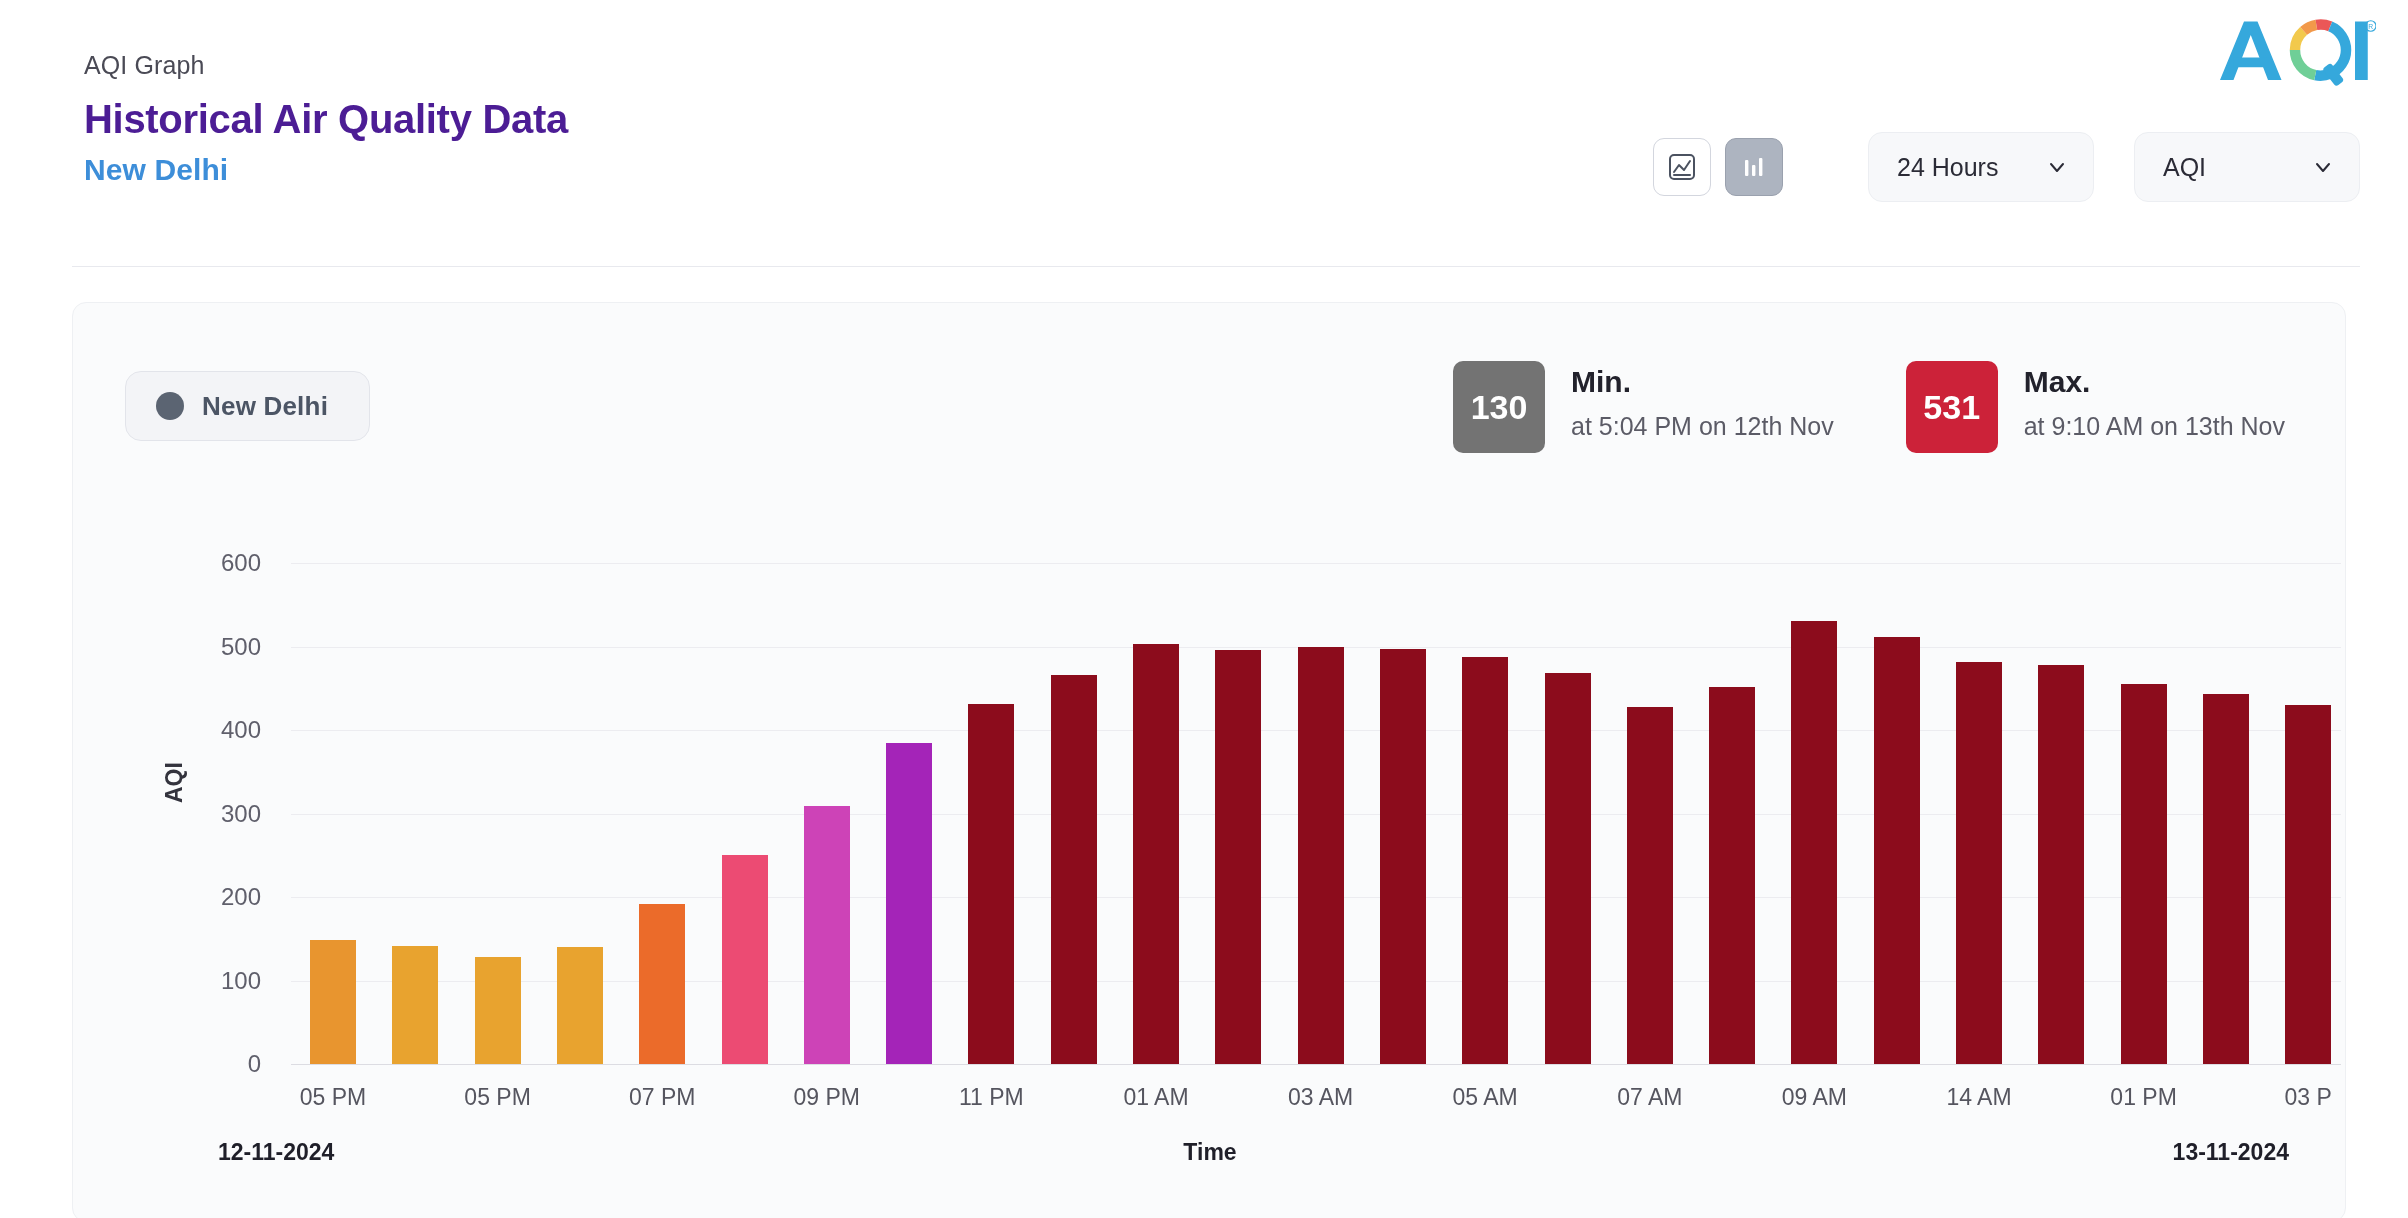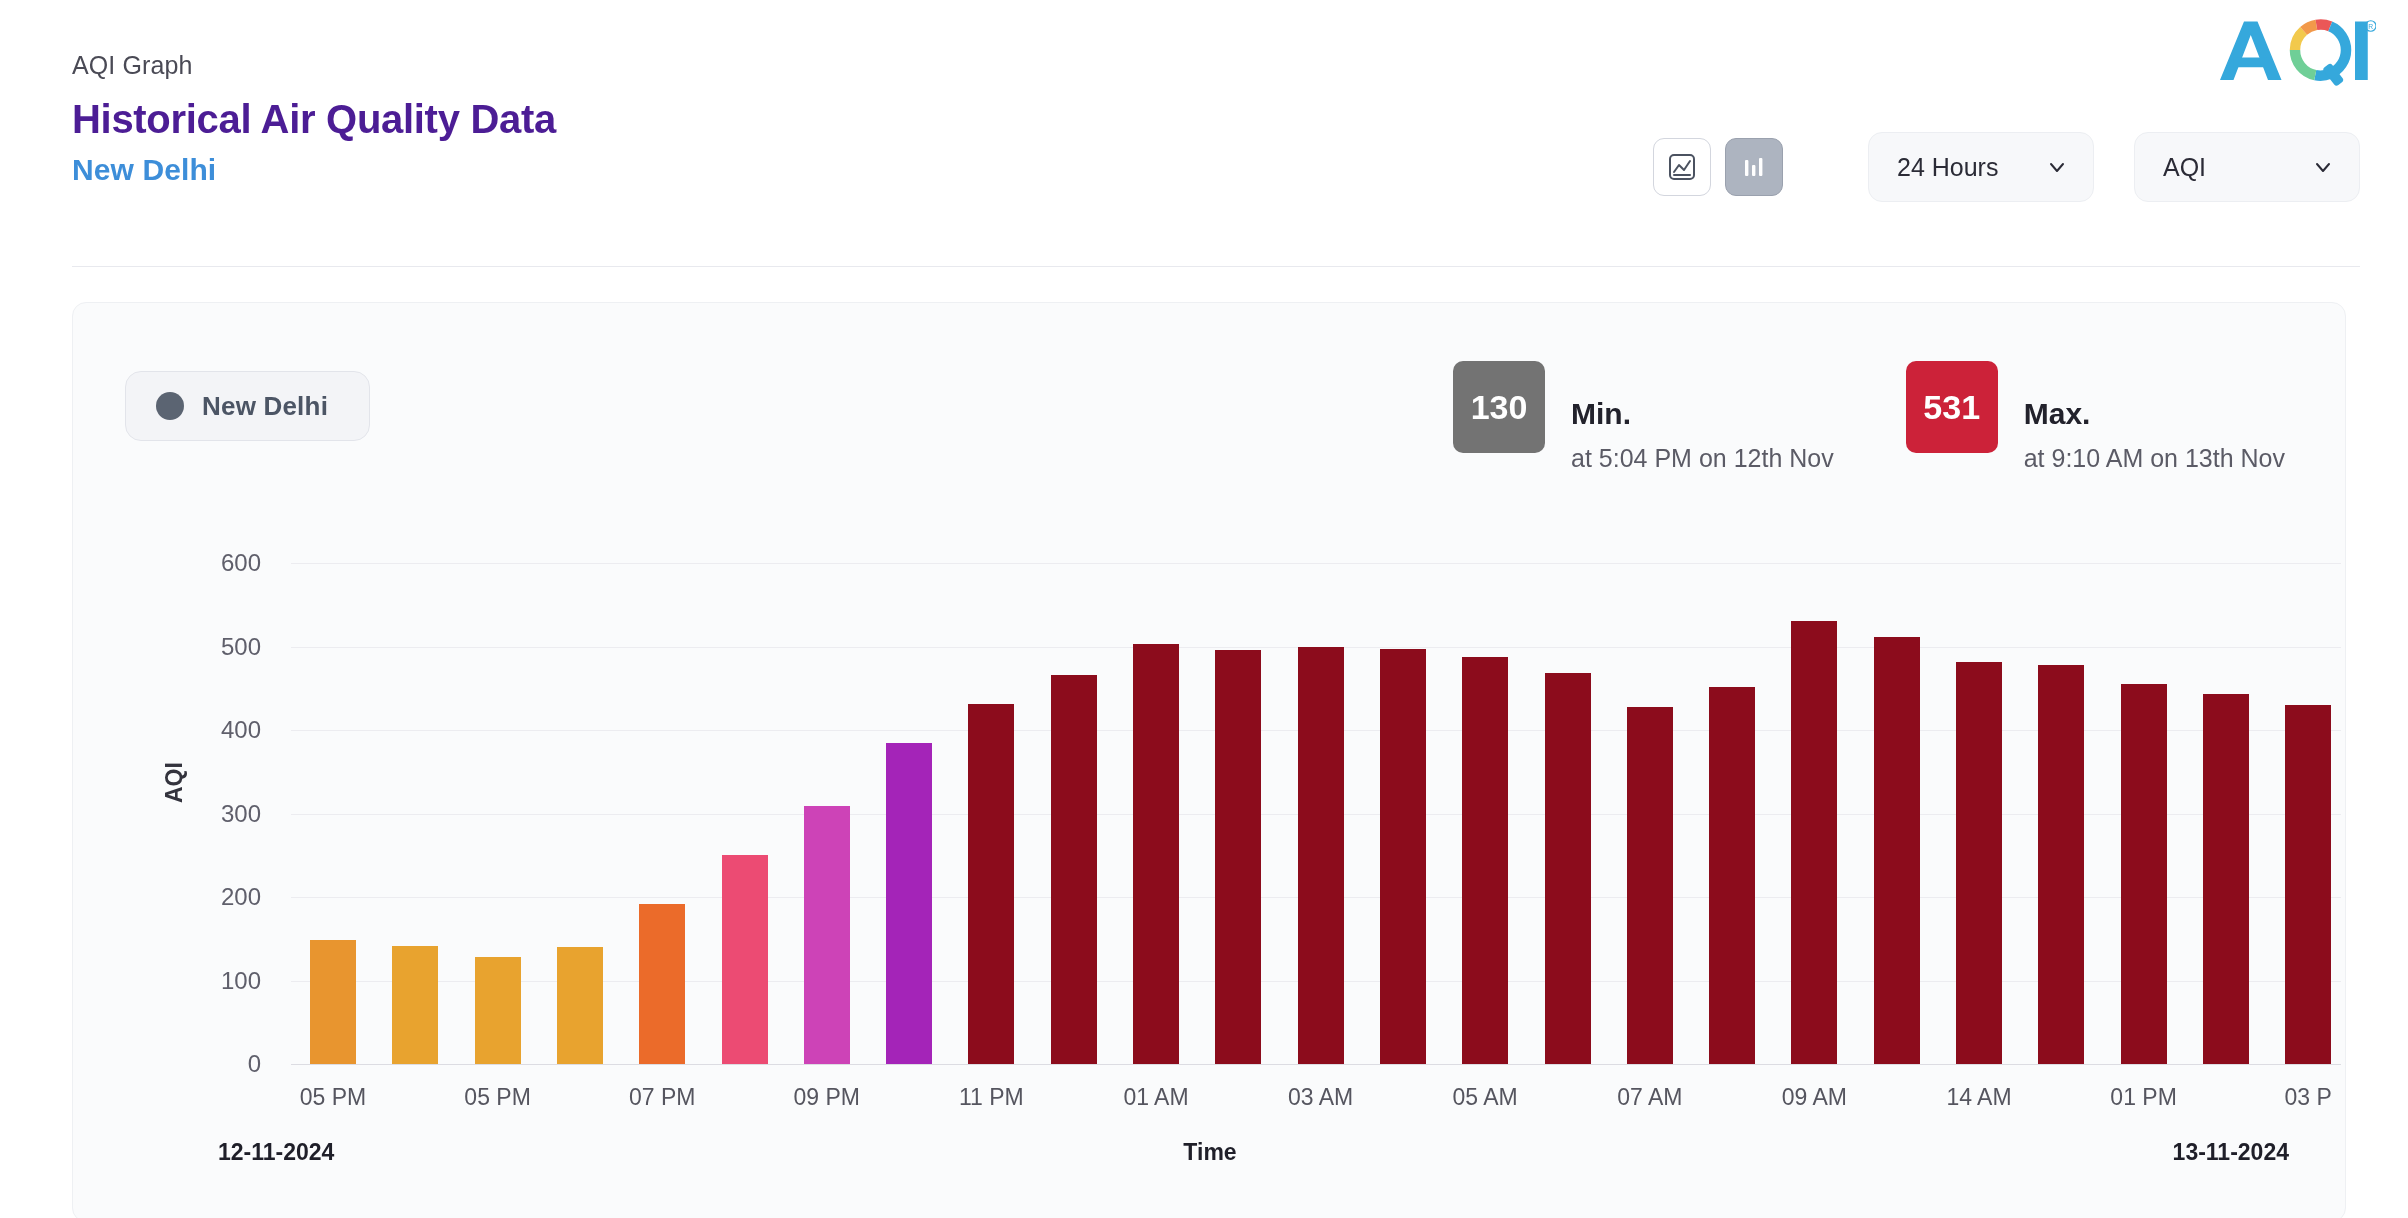--- a/index.html
+++ b/index.html
@@ -9,21 +9,21 @@
     font-family: "Liberation Sans", "DejaVu Sans", sans-serif;
     overflow: hidden;
   }
   .page { position: relative; width: 2408px; height: 1218px; background:#fff; }
 
   
   .header {
     position: absolute; left: 0; top: 0; width: 2408px; height: 268px;
     background: #ffffff;
   }
-  .header-inner { position:absolute; left: 72px; top: 52px; }
+  .header-inner { position:absolute; left: 84px; top: 52px; }
   .breadcrumb {
     font-size: 25px; color: #4a4a55; letter-spacing: .1px;
     line-height: 1.1; font-weight: 400;
   }
   .page-title {
     margin-top: 17px;
     font-size: 40px; font-weight: 700; color: #4c1d95;
     letter-spacing: -.3px; line-height: 1.12;
   }
   .city-name {
@@ -91,21 +91,21 @@
 
   
   .stats { position:absolute; right: 60px; top: 58px; display:flex; align-items:flex-start; gap: 0; }
   .stat { display:flex; align-items:stretch; }
   .stat + .stat { margin-left: 72px; }
   .stat-badge {
     width: 92px; height: 92px; border-radius: 10px;
     display:flex; align-items:center; justify-content:center;
     color:#ffffff; font-size: 34px; font-weight: 700; flex:none;
   }
-  .stat-text { margin-left: 26px; padding-top: 4px; margin-top: 32px; }
+  .stat-text { margin-left: 26px; padding-top: 4px; }
   .stat-title { font-size: 30px; font-weight: 700; color:#22222c; line-height:1.15; }
   .stat-sub { margin-top: 12px; font-size: 25px; color:#5b5b66; font-weight:400; white-space:nowrap;}
 
   
   .plot-wrap { position:absolute; left:0; top:0; width:2274px; height:920px; }
   .y-axis-title {
     position:absolute; left: 88px; top: 500px;
     font-size: 23px; font-weight: 700; color:#33333d;
     transform: rotate(-90deg); transform-origin: left top;
   }

